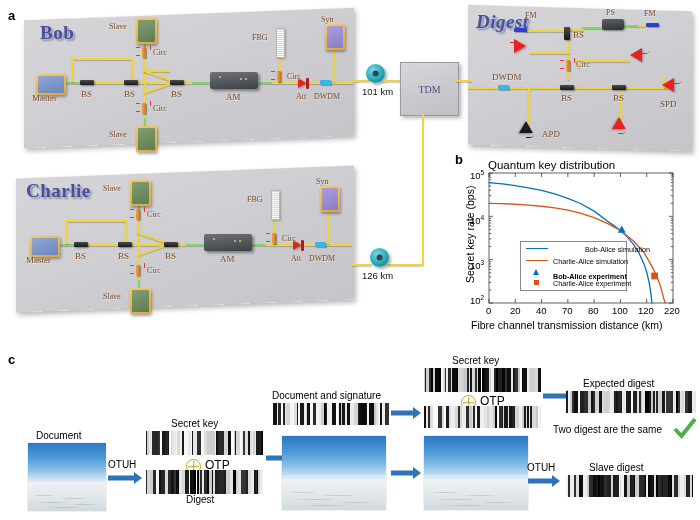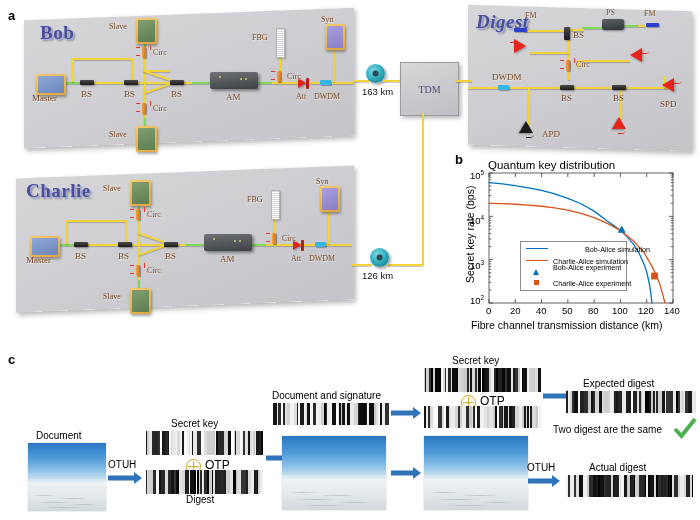--- a/index.html
+++ b/index.html
@@ -307,21 +307,21 @@
   <div class="lab big" style="left:145px;top:85px;">BS</div>
   <div class="lab big" style="left:74px;top:121px;">APD</div>
   <div class="lab big" style="left:192px;top:91px;">SPD</div>
 </div>
 
 <div class="fib fibh" style="left:353px;top:80px;width:16px;"></div>
 <div class="spool" style="left:366px;top:64px;width:19px;height:19px;">
     <div class="hub"></div>
   </div>
 <div class="fib fibh" style="left:383px;top:80px;width:18px;"></div>
-<div class="kmlab" style="left:362px;top:86px;">163 km</div>
+<div class="kmlab" style="left:362px;top:86px;">101 km</div>
 
 <div class="tdm" style="left:400px;top:62px;width:57px;height:52px;">
   <span>TDM</span>
 </div>
 <div class="fib fibh" style="left:456px;top:80px;width:16px;"></div>
 
 <div class="fib fibv" style="left:422px;top:113px;height:152px;"></div>
 <div class="fib fibh" style="left:388px;top:264px;width:35px;"></div>
 <div class="spool" style="left:370px;top:248px;width:19px;height:19px;">
     <div class="hub"></div>
@@ -347,25 +347,25 @@
   <div class="tick-lab" style="left:20px;top:109px;">
     <span>10</span><sup style="font-size:6.5px;">3</sup>
   </div>
   <div class="tick-lab" style="left:20px;top:144px;">
     <span>10</span><sup style="font-size:6.5px;">2</sup>
   </div>
 
   <div class="tick-lab" style="left:36px;top:155px;">0</div>
   <div class="tick-lab" style="left:60px;top:155px;">20</div>
   <div class="tick-lab" style="left:86px;top:155px;">40</div>
-  <div class="tick-lab" style="left:112px;top:155px;">50</div>
+  <div class="tick-lab" style="left:112px;top:155px;">70</div>
   <div class="tick-lab" style="left:138px;top:155px;">80</div>
   <div class="tick-lab" style="left:162px;top:155px;">100</div>
   <div class="tick-lab" style="left:188px;top:155px;">120</div>
-  <div class="tick-lab" style="left:214px;top:155px;">140</div>
+  <div class="tick-lab" style="left:214px;top:155px;">220</div>
 
   <svg id="plot-svg" width="184" height="130" viewBox="0 0 184 130" style="position:absolute;left:39px;top:23px;overflow:visible;">
     <rect x="0" y="0" width="184" height="130" fill="none" stroke="#3a3a3a" stroke-width="0.8"></rect>
     <g id="ticks-g" stroke="#3a3a3a" stroke-width="0.8">
         <path d="M0 130L0 126"></path>
         <path d="M0 0L0 4"></path>
         <path d="M26.285714285714285 130L26.285714285714285 126"></path>
         <path d="M26.285714285714285 0L26.285714285714285 4"></path>
         <path d="M52.57142857142857 130L52.57142857142857 126"></path>
         <path d="M52.57142857142857 0L52.57142857142857 4"></path>
@@ -443,21 +443,21 @@
   </svg>
 
   <div class="legend-box" style="left:70px;top:91px;width:105px;height:48px;">
     <div class="lg-line" style="left: 5px; top: 6px; background: rgb(0, 114, 189);"></div>
     <div class="legend-row" style="left:32px;top:2.5px;padding-left:32px;">Bob-Alice simulation</div>
 
     <div class="lg-line" style="left: 5px; top: 18px; background: rgb(217, 83, 25);"></div>
     <div class="legend-row" style="left:32px;top:14.5px;">Charlie-Alice simulation</div>
 
     <div class="lg-tri" style="left: 12px; top: 27px; border-bottom: 6px solid rgb(0, 114, 189);"></div>
-    <div class="legend-row" style="left:32px;top:21px;">Bob-Alice experiment</div>
+    <div class="legend-row" style="left:32px;top:30px;font-weight:bold;">Bob-Alice experiment</div>
 
     <div class="lg-sq" style="left: 13px; top: 38px; background: rgb(217, 83, 25);"></div>
     <div class="legend-row" style="left:32px;top:37px;">Charlie-Alice experiment</div>
   </div>
 </div>
 
 <div class="panel-letter abs" style="left:8px;top:352px;">c</div>
 
 <div class="clabel" style="left:36px;top:430px;">Document</div>
 <div class="photo" style="left:28px;top:443px;width:78px;height:68px;">
@@ -541,14 +541,14 @@
 <div class="clabel" style="left:553px;top:424px;">Two digest are the same</div>
 <svg class="check" width="26" height="26" viewBox="0 0 26 26" style="left:672px;top:416px;">
   <path d="M3 13 L9.5 20 L23 3" fill="none" stroke="#4caf50" stroke-width="4" stroke-linecap="butt" stroke-linejoin="miter"></path>
 </svg>
 
 <div class="clabel" style="left:527px;top:462px;">OTUH</div>
 <div class="arrow-b" style="left:528px;top:475px;width:32px;height:12px;">
   <div class="shaft" style="width:25px;"></div>
     <div class="head"></div>
 </div>
-<div class="clabel" style="left:589px;top:462px;">Actual digest</div>
+<div class="clabel" style="left:589px;top:462px;">Slave digest</div>
 <div class="barcode" style="left: 566px; top: 475px; width: 130px; height: 22px; background-image: linear-gradient(90deg, rgb(242, 242, 242) 0%, rgb(242, 242, 242) 1.73%, rgb(46, 46, 46) 1.73%, rgb(46, 46, 46) 3.45%, rgb(237, 237, 237) 3.45%, rgb(237, 237, 237) 6.1%, rgb(50, 50, 50) 6.1%, rgb(50, 50, 50) 7.72%, rgb(222, 222, 222) 7.72%, rgb(222, 222, 222) 9.75%, rgb(10, 10, 10) 9.75%, rgb(10, 10, 10) 11.67%, rgb(16, 16, 16) 11.67%, rgb(16, 16, 16) 13.15%, rgb(238, 238, 238) 13.15%, rgb(238, 238, 238) 16.12%, rgb(205, 205, 205) 16.12%, rgb(205, 205, 205) 17.56%, rgb(45, 45, 45) 17.56%, rgb(45, 45, 45) 20.67%, rgb(15, 15, 15) 20.67%, rgb(15, 15, 15) 23.13%, rgb(25, 25, 25) 23.13%, rgb(25, 25, 25) 24.83%, rgb(5, 5, 5) 24.83%, rgb(5, 5, 5) 26.14%, rgb(19, 19, 19) 26.14%, rgb(19, 19, 19) 29.2%, rgb(46, 46, 46) 29.2%, rgb(46, 46, 46) 31.8%, rgb(34, 34, 34) 31.8%, rgb(34, 34, 34) 34.51%, rgb(212, 212, 212) 34.51%, rgb(212, 212, 212) 35.86%, rgb(26, 26, 26) 35.86%, rgb(26, 26, 26) 37.74%, rgb(33, 33, 33) 37.74%, rgb(33, 33, 33) 40.42%, rgb(31, 31, 31) 40.42%, rgb(31, 31, 31) 41.04%, rgb(251, 251, 251) 41.04%, rgb(251, 251, 251) 41.65%, rgb(219, 219, 219) 41.65%, rgb(219, 219, 219) 42.31%, rgb(242, 242, 242) 42.31%, rgb(242, 242, 242) 44.57%, rgb(21, 21, 21) 44.57%, rgb(21, 21, 21) 46.81%, rgb(203, 203, 203) 46.81%, rgb(203, 203, 203) 49.08%, rgb(19, 19, 19) 49.08%, rgb(19, 19, 19) 50.29%, rgb(33, 33, 33) 50.29%, rgb(33, 33, 33) 52.68%, rgb(8, 8, 8) 52.68%, rgb(8, 8, 8) 53.44%, rgb(206, 206, 206) 53.44%, rgb(206, 206, 206) 55.95%, rgb(43, 43, 43) 55.95%, rgb(43, 43, 43) 58.87%, rgb(36, 36, 36) 58.87%, rgb(36, 36, 36) 60.83%, rgb(3, 3, 3) 60.83%, rgb(3, 3, 3) 61.49%, rgb(243, 243, 243) 61.49%, rgb(243, 243, 243) 62.85%, rgb(8, 8, 8) 62.85%, rgb(8, 8, 8) 64.58%, rgb(19, 19, 19) 64.58%, rgb(19, 19, 19) 66.86%, rgb(24, 24, 24) 66.86%, rgb(24, 24, 24) 68.03%, rgb(215, 215, 215) 68.03%, rgb(215, 215, 215) 69.33%, rgb(3, 3, 3) 69.33%, rgb(3, 3, 3) 70.76%, rgb(45, 45, 45) 70.76%, rgb(45, 45, 45) 72.74%, rgb(30, 30, 30) 72.74%, rgb(30, 30, 30) 74.82%, rgb(36, 36, 36) 74.82%, rgb(36, 36, 36) 76.71%, rgb(39, 39, 39) 76.71%, rgb(39, 39, 39) 78.54%, rgb(3, 3, 3) 78.54%, rgb(3, 3, 3) 79.29%, rgb(19, 19, 19) 79.29%, rgb(19, 19, 19) 80.04%, rgb(2, 2, 2) 80.04%, rgb(2, 2, 2) 81.56%, rgb(225, 225, 225) 81.56%, rgb(225, 225, 225) 83.13%, rgb(44, 44, 44) 83.13%, rgb(44, 44, 44) 86.16%, rgb(218, 218, 218) 86.16%, rgb(218, 218, 218) 87.55%, rgb(237, 237, 237) 87.55%, rgb(237, 237, 237) 90.46%, rgb(217, 217, 217) 90.46%, rgb(217, 217, 217) 92.52%, rgb(36, 36, 36) 92.52%, rgb(36, 36, 36) 95.04%, rgb(215, 215, 215) 95.04%, rgb(215, 215, 215) 96.54%, rgb(6, 6, 6) 96.54%, rgb(6, 6, 6) 97.5%, rgb(254, 254, 254) 97.5%, rgb(254, 254, 254) 99.74%, rgb(222, 222, 222) 99.74%, rgb(222, 222, 222) 100%);"></div>
 
 </body></html>

